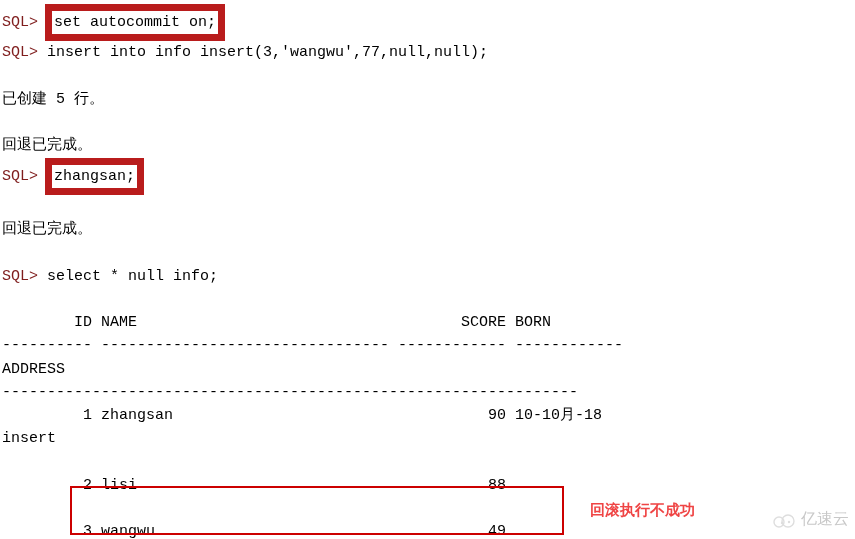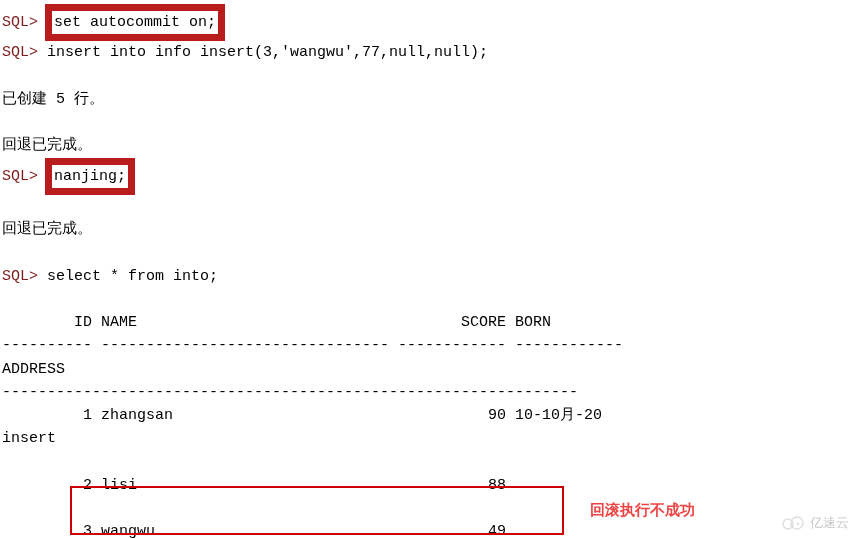--- a/index.html
+++ b/index.html
@@ -38,50 +38,50 @@
     color: #ef4444;
     font-family: Liberation Mono, monospace;
     font-weight: bold;
     font-size: 15px;
   }
   .watermark {
     position: absolute;
     right: 6px;
     bottom: 6px;
     color: #c8c8c8;
-    font-family: Liberation Sans, sans-serif;
-    font-size: 13px;
+    font-family: Liberation Mono, monospace;
+    font-size: 16px;
     display: flex;
     align-items: center;
     gap: 4px;
   }
   .watermark svg {
     opacity: 0.6;
   }
 </style>
 </head>
 <body>
 
 <div class="line"><span class="prompt">SQL&gt; </span><span class="box-red">set autocommit on;</span></div>
 <div class="line"><span class="prompt">SQL&gt; </span><span>insert into info insert(3,'wangwu',77,null,null);</span></div>
 <div class="line">&nbsp;</div>
 <div class="line">已创建 5 行。</div>
 <div class="line">&nbsp;</div>
 <div class="line">回退已完成。</div>
-<div class="line"><span class="prompt">SQL&gt; </span><span class="box-red">nanjing;</span></div>
+<div class="line"><span class="prompt">SQL&gt; </span><span class="box-red">zhangsan;</span></div>
 <div class="line">&nbsp;</div>
 <div class="line">回退已完成。</div>
 <div class="line">&nbsp;</div>
-<div class="line"><span class="prompt">SQL&gt; </span><span>select * from into;</span></div>
+<div class="line"><span class="prompt">SQL&gt; </span><span>select * null info;</span></div>
 <div class="line">&nbsp;</div>
 <div class="line">        ID NAME                                    SCORE BORN</div>
 <div class="line">---------- -------------------------------- ------------ ------------</div>
 <div class="line">ADDRESS</div>
 <div class="line">----------------------------------------------------------------</div>
-<div class="line">         1 zhangsan                                   90 10-10月-20</div>
+<div class="line">         1 zhangsan                                   90 10-10月-18</div>
 <div class="line">insert</div>
 <div class="line">&nbsp;</div>
 <div class="line">         2 lisi                                       88</div>
 <div class="line">&nbsp;</div>
 <div class="line">         3 wangwu                                     49</div>
 
 <div class="hl-box1" id="hlbox3" style="left: 70px; top: 486px; width: 494px; height: 49px;"></div>
 
 <div class="annotation" style="left:590px; top:500px;">回滚执行不成功</div>
 

